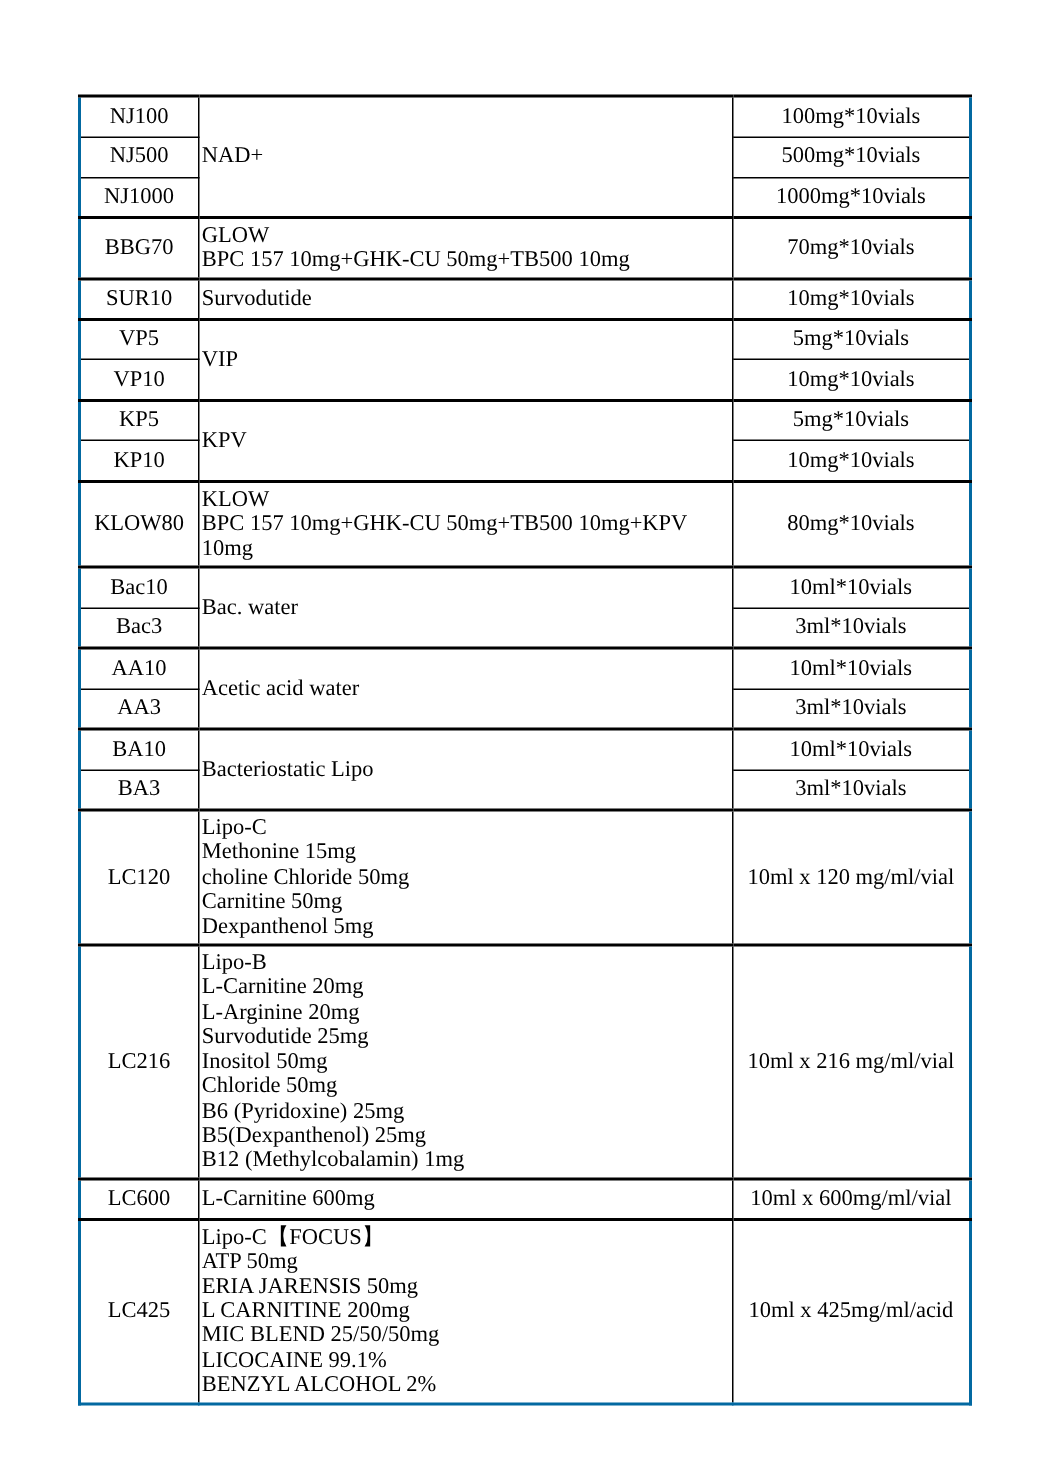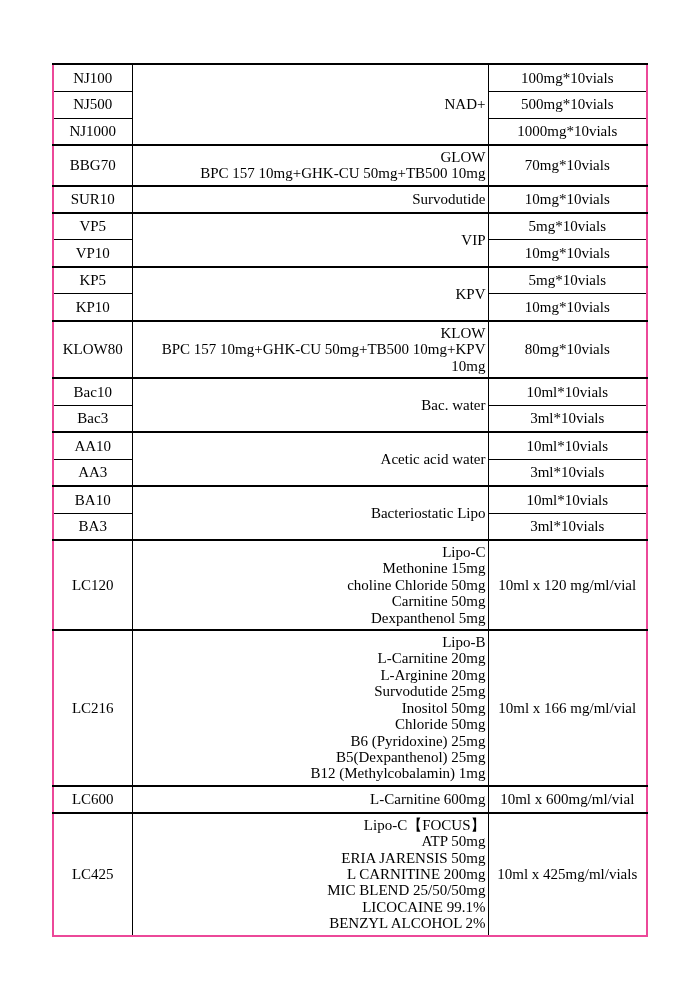--- a/index.html
+++ b/index.html
@@ -14,39 +14,39 @@
     background: #ffffff;
     overflow: hidden;
   }
   table.product-table {
     position: absolute;
     left: 52px;
     top: 63px;
     width: 594px;
     border-collapse: collapse;
     table-layout: fixed;
-    border: 2px solid #ec4899;
+    border: 2px solid #0369a1;
     font-family: "Liberation Serif", serif;
     font-size: 15px;
     line-height: 16.4px;
     color: #000000;
   }
   table.product-table col.c-code   { width: 79px; }
   table.product-table col.c-name   { width: 356px; }
   table.product-table col.c-spec   { width: 159px; }
   table.product-table tr { height: 27px; }
   table.product-table td {
     border: 1px solid #000000;
     text-align: center;
     vertical-align: middle;
     padding: 3px 2px;
     overflow: hidden;
   }
   table.product-table tr.group-start td { border-top: 2px solid #000000; }
-  .product-line { text-align: right; }
+  .product-line { text-align: left; }
 </style>
 </head>
 <body>
 
 <div class="sheet">
   <table class="product-table">
     <colgroup>
       <col class="c-code">
       <col class="c-name">
       <col class="c-spec">
@@ -162,37 +162,37 @@
             <div class="product-line">Lipo-B</div>
             <div class="product-line">L-Carnitine 20mg</div>
             <div class="product-line">L-Arginine 20mg</div>
             <div class="product-line">Survodutide 25mg</div>
             <div class="product-line">Inositol 50mg</div>
             <div class="product-line">Chloride 50mg</div>
             <div class="product-line">B6 (Pyridoxine) 25mg</div>
             <div class="product-line">B5(Dexpanthenol) 25mg</div>
             <div class="product-line">B12 (Methylcobalamin) 1mg</div>
           </td>
-          <td>10ml x 166 mg/ml/vial</td>
+          <td>10ml x 216 mg/ml/vial</td>
         </tr>
         <tr class="group-start">
           <td>LC600</td>
           <td rowspan="1">
             <div class="product-line">L-Carnitine 600mg</div>
           </td>
           <td>10ml x 600mg/ml/vial</td>
         </tr>
         <tr class="group-start">
           <td>LC425</td>
           <td rowspan="1">
             <div class="product-line">Lipo-C【FOCUS】</div>
             <div class="product-line">ATP 50mg</div>
             <div class="product-line">ERIA JARENSIS 50mg</div>
             <div class="product-line">L CARNITINE 200mg</div>
             <div class="product-line">MIC BLEND 25/50/50mg</div>
             <div class="product-line">LICOCAINE 99.1%</div>
             <div class="product-line">BENZYL ALCOHOL 2%</div>
           </td>
-          <td>10ml x 425mg/ml/vials</td>
+          <td>10ml x 425mg/ml/acid</td>
         </tr>
       </tbody>
   </table>
 </div>
 
 </body></html>

